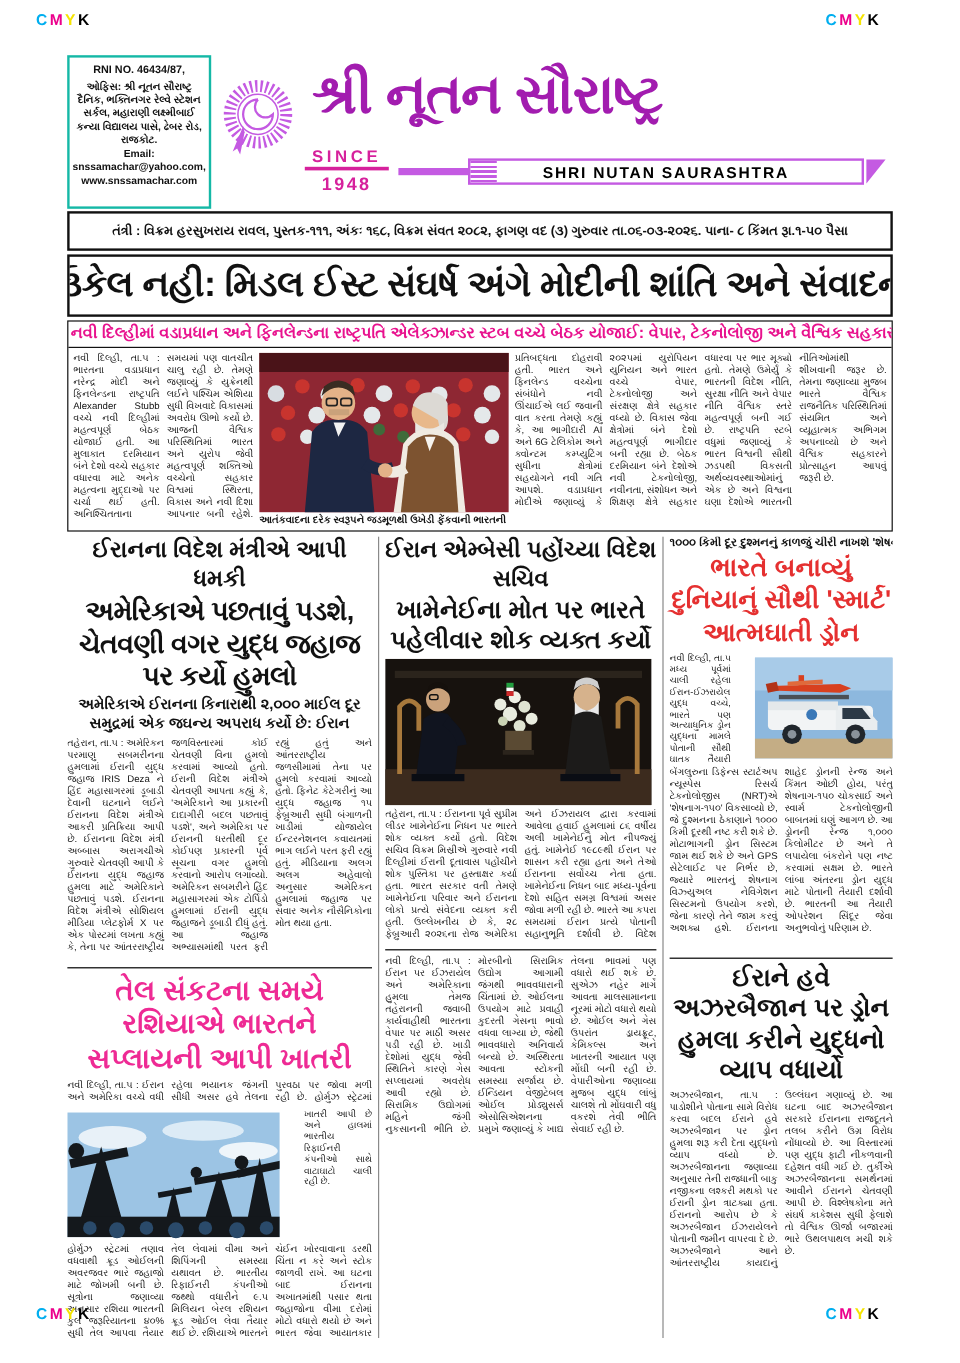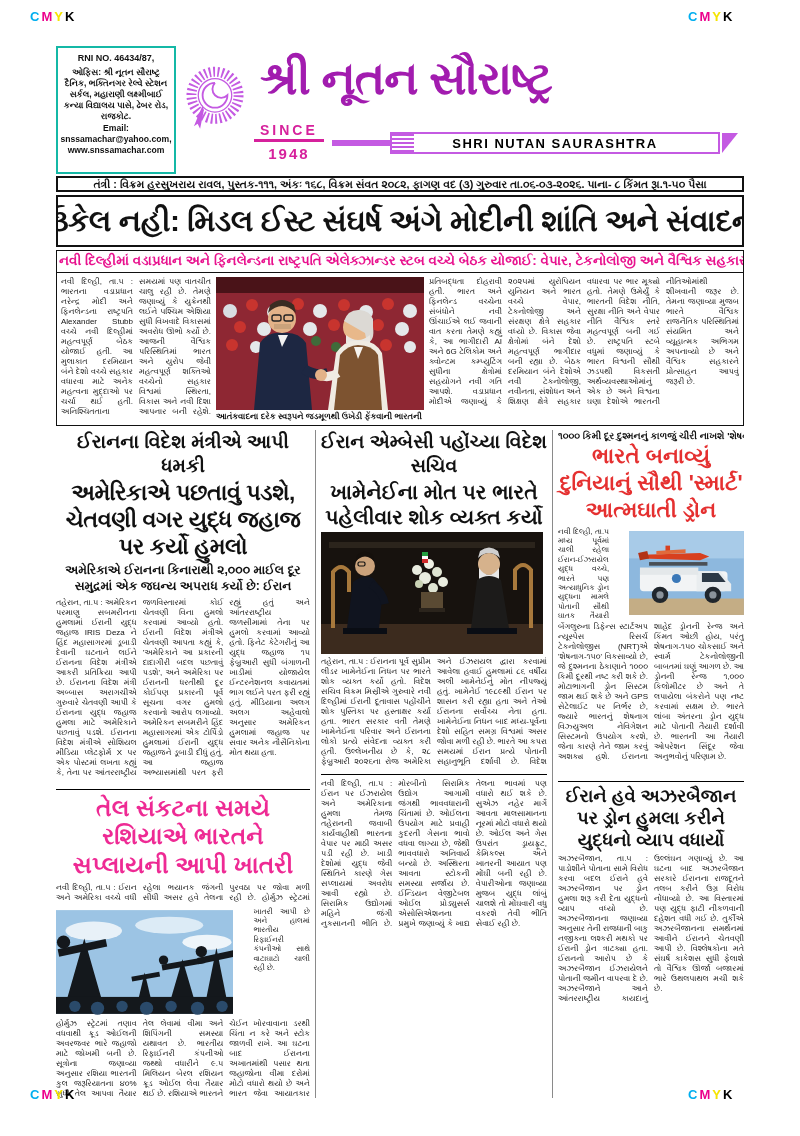--- a/index.html
+++ b/index.html
@@ -30,21 +30,21 @@
   .year{font-size:15px;margin-top:3px;letter-spacing:2px;}
   .ribbon{flex:1;margin-top:9px;display:flex;align-items:center;height:24px;position:relative;}
   .ribbon .bar{height:6px;background:#c45ae2;flex:0 0 58px;}
   .ribbon .boxed{border:2px solid #c45ae2;height:18px;flex:1;display:flex;align-items:center;justify-content:center;color:#000000;font-weight:bold;font-size:13px;letter-spacing:1.5px;background:
      repeating-linear-gradient(0deg,#c45ae2 0 2px,#fff 2px 4px) left/22px 100% no-repeat,
      #fff;}
   .ribbon .boxed .txt{background:#fff;padding:0 8px;}
   .ribbon .tail{width:0;height:0;border-top:20px solid #c45ae2;border-right:16px solid transparent;margin-left:2px;}
 
   
-  .dateline{margin-top:2px;height:16px;border:2px solid #111;box-sizing:border-box;display:flex;align-items:center;justify-content:center;font-weight:bold;font-size:10.8px;white-space:nowrap;overflow:hidden;}
+  .dateline{margin-top:2px;height:33px;border:2px solid #111;box-sizing:border-box;display:flex;align-items:center;justify-content:center;font-weight:bold;font-size:10.8px;white-space:nowrap;overflow:hidden;}
 
   
   .headline-box{margin-top:3px;height:52px;border:2px solid #111;box-sizing:border-box;display:flex;align-items:center;justify-content:center;overflow:hidden;}
   .headline-box h1{margin:0;font-size:30px;letter-spacing:-0.5px;white-space:nowrap;font-weight:bold;}
 
   
   .lead-box{margin-top:3px;border:1.5px solid #111;box-sizing:border-box;}
   .lead-sub{color:#e8128e;font-weight:bold;font-size:13.5px;text-align:center;padding:2px 2px 3px;border-bottom:1.5px solid #111;white-space:nowrap;overflow:hidden;}
   .lead-flex{display:flex;gap:5px;padding:4px 4px 2px;}
   .bodytxt{font-size:8px;line-height:10px;text-align:justify;overflow:hidden;column-gap:6px;}
@@ -321,21 +321,21 @@
               <path d="M14 26 L78 24 L88 28 L78 32 L14 30 Z" fill="#d8401f"></path>
               <path d="M10 24 L20 22 L22 30 L12 32 Z" fill="#b23318"></path>
               <rect x="40" y="16" width="5" height="10" fill="#d8401f"></rect>
               <path d="M30 22 L62 20 L62 24 L30 26 Z" fill="#e06a3c"></path>
             </svg>
           </div>
           <div class="bodytxt cols2" style="height:154px;margin-top:3px;">બેંગલુરુના ડિફેન્સ સ્ટાર્ટઅપ ન્યૂસ્પેસ રિસર્ચ ટેકનોલોજીસ (NRT)એ 'શેષનાગ-૧૫૦' વિકસાવ્યો છે, જે દુશ્મનના ઠેકાણાને ૧૦૦૦ કિમી દૂરથી નષ્ટ કરી શકે છે. મોટાભાગની ડ્રોન સિસ્ટમ જામ થઈ શકે છે અને GPS સેટેલાઈટ પર નિર્ભર છે, જ્યારે ભારતનું શેષનાગ વિઝ્યુઅલ નેવિગેશન સિસ્ટમનો ઉપયોગ કરશે, જેના કારણે તેને જામ કરવું અશક્ય હશે. ઈરાનના શાહેદ ડ્રોનની રેન્જ અને કિંમત ઓછી હોય, પરંતુ શેષનાગ-૧૫૦ ચોકસાઈ અને સ્વાર્મ ટેકનોલોજીની બાબતમાં ઘણું આગળ છે. આ ડ્રોનની રેન્જ ૧,૦૦૦ કિલોમીટર છે અને તે લપાયેલા બંકરોને પણ નષ્ટ કરવામાં સક્ષમ છે. ભારતે લાંબા અંતરના ડ્રોન યુદ્ધ માટે પોતાની તૈયારી દર્શાવી છે. ભારતની આ તૈયારી ઓપરેશન સિંદૂર જેવા અનુભવોનું પરિણામ છે.</div>
         </div>
         <hr class="sep">
         <div>
-          <div class="h2b" style="font-size:18px;">ઈરાને હવે અઝરબૈજાન પર ડ્રોન હુમલા કરીને યુદ્ધનો વ્યાપ વધાર્યો</div>
+          <div class="h2b" style="font-size:21px;">ઈરાને હવે અઝરબૈજાન પર ડ્રોન હુમલા કરીને યુદ્ધનો વ્યાપ વધાર્યો</div>
           <div class="bodytxt cols2" style="height:228px;">અઝરબૈજાન, તા.૫ : પાડોશીને પોતાના સામે વિરોધ કરવા બદલ ઈરાને હવે અઝરબૈજાન પર ડ્રોન હુમલા શરૂ કરી દેતા યુદ્ધનો વ્યાપ વધ્યો છે. અઝરબૈજાનના જણાવ્યા અનુસાર તેની રાજધાની બાકુ નજીકના લશ્કરી મથકો પર ઈરાની ડ્રોન ત્રાટક્યા હતા. ઈરાનનો આરોપ છે કે અઝરબૈજાન ઈઝરાયેલને પોતાની જમીન વાપરવા દે છે. અઝરબૈજાને આને આંતરરાષ્ટ્રીય કાયદાનું ઉલ્લંઘન ગણાવ્યું છે. આ ઘટના બાદ અઝરબૈજાન સરકારે ઈરાનના રાજદૂતને તલબ કરીને ઉગ્ર વિરોધ નોંધાવ્યો છે. આ વિસ્તારમાં પણ યુદ્ધ ફાટી નીકળવાની દહેશત વધી ગઈ છે. તુર્કીએ અઝરબૈજાનના સમર્થનમાં આવીને ઈરાનને ચેતવણી આપી છે. વિશ્લેષકોના મતે સંઘર્ષ કાકેશસ સુધી ફેલાશે તો વૈશ્વિક ઊર્જા બજારમાં ભારે ઉથલપાથલ મચી શકે છે.</div>
         </div>
       </div>
 
     </div>
   </div>
 
   <div class="cmyk bl">
     <span class="c">C</span>
       <span class="m">M</span>

